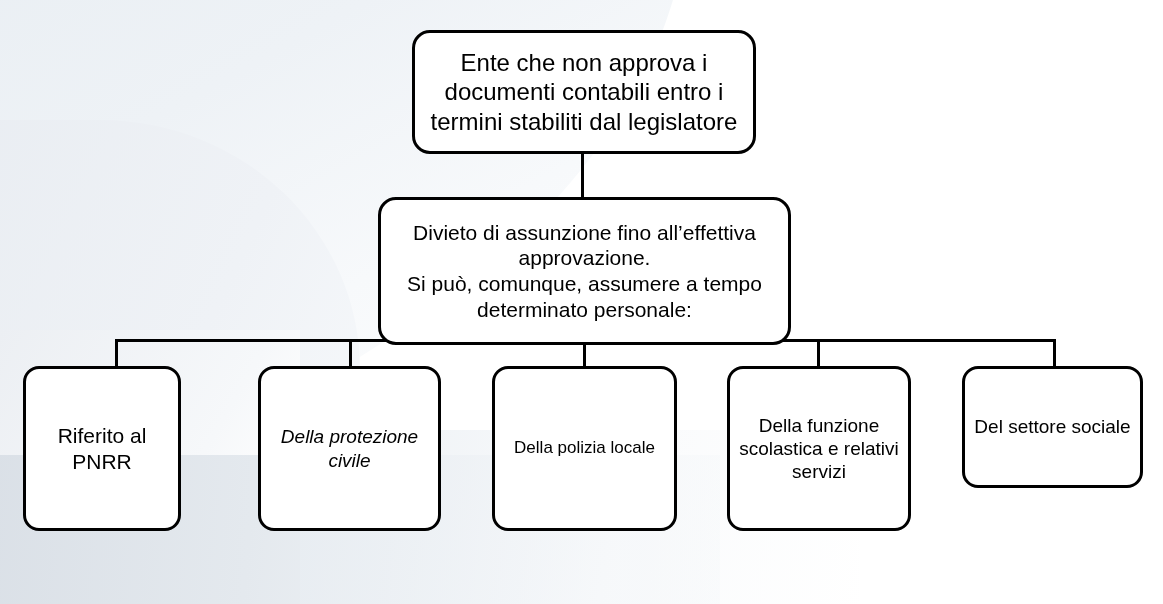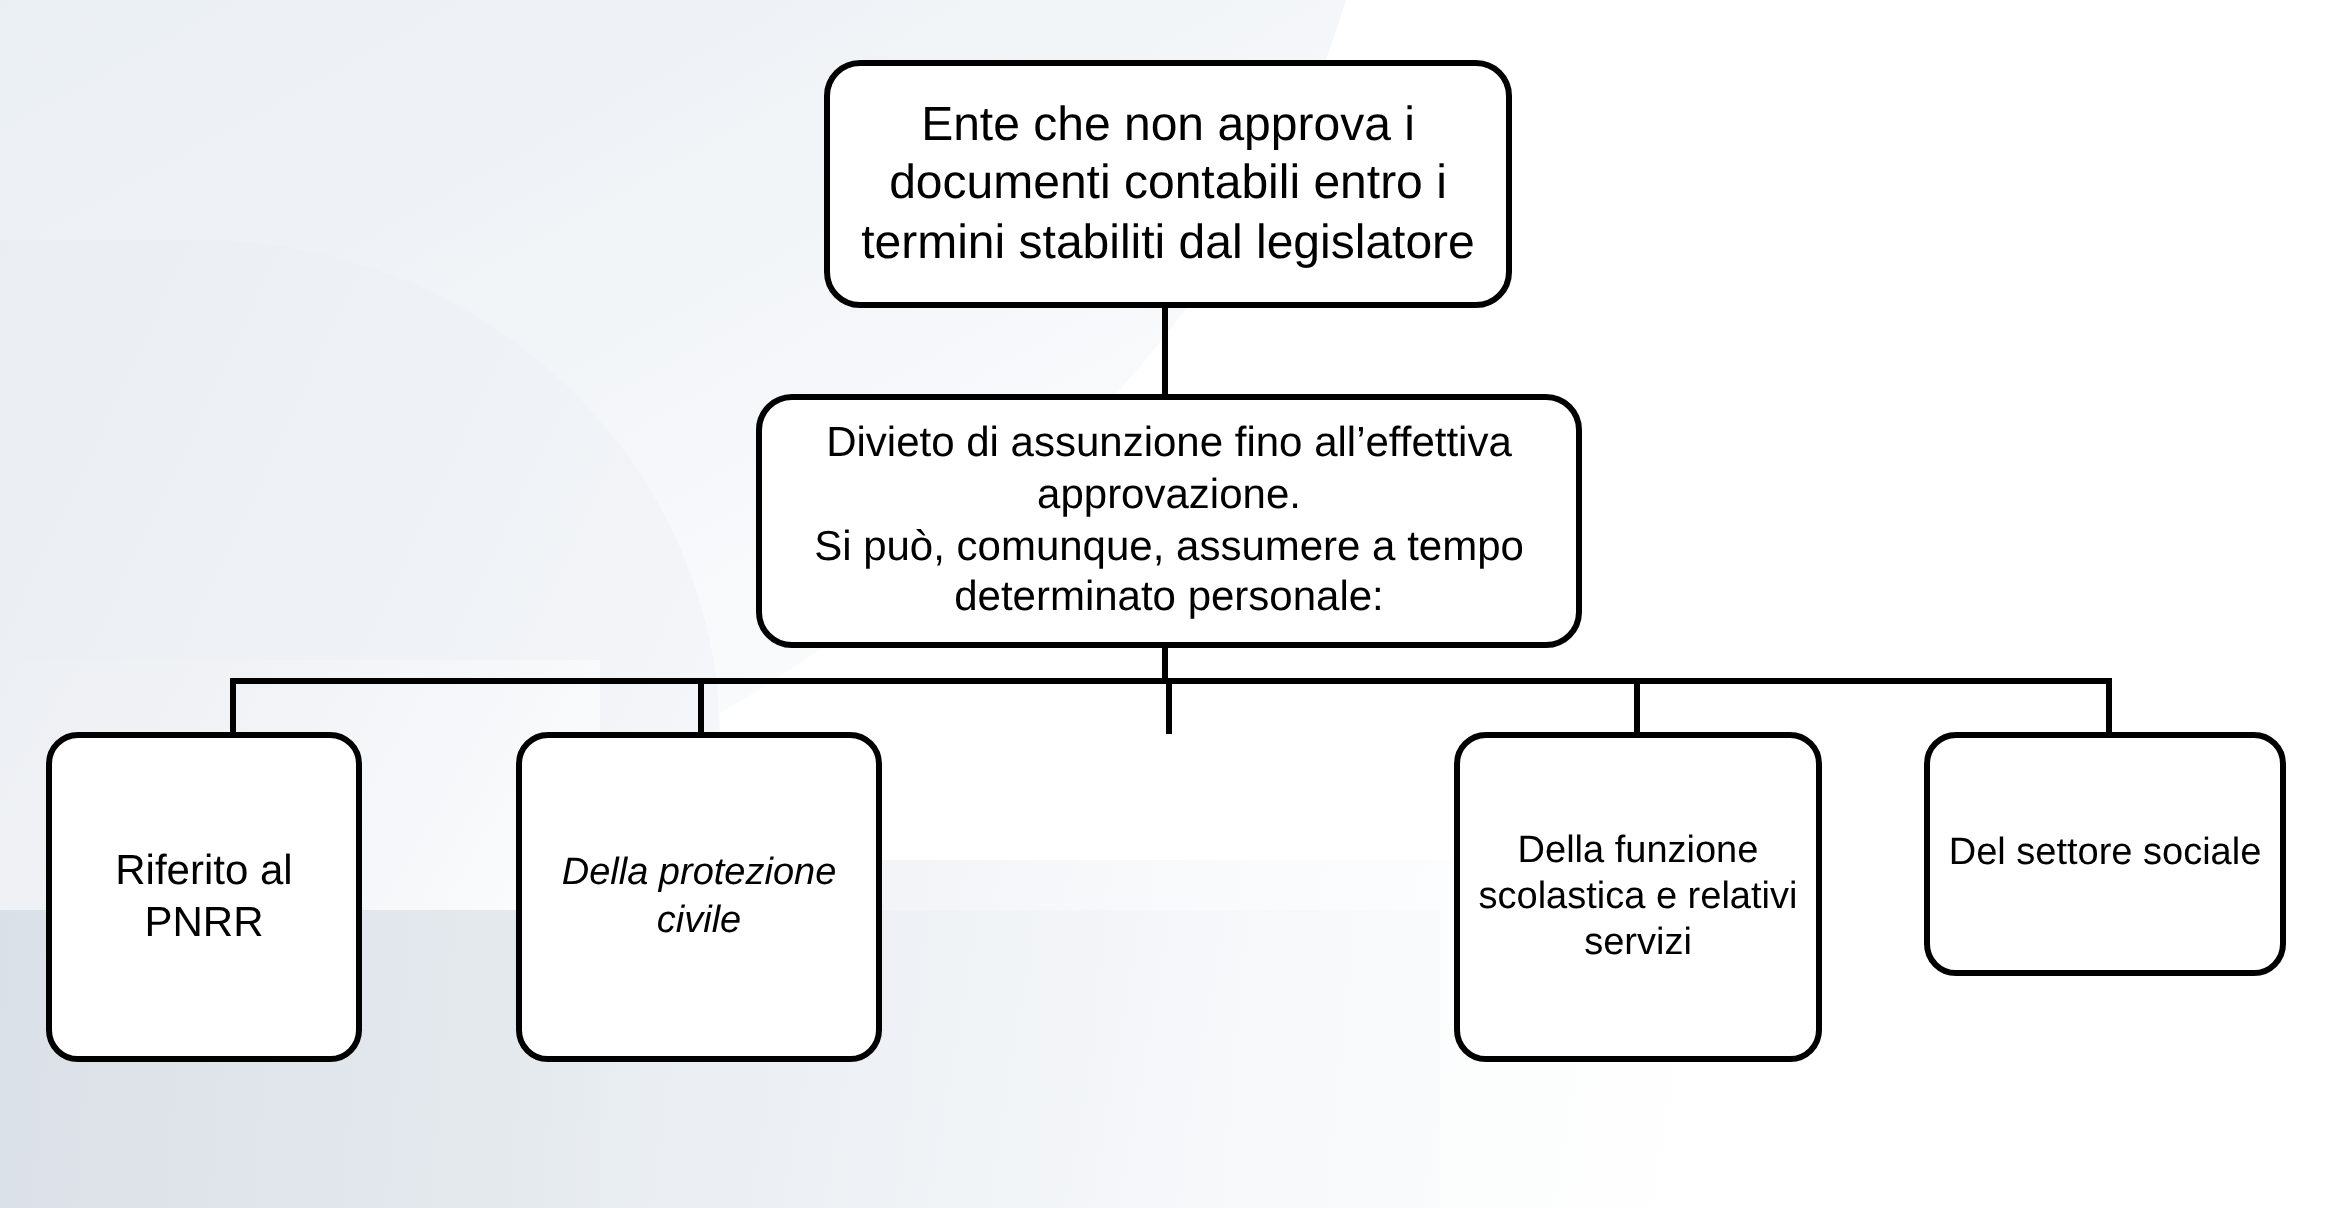--- a/index.html
+++ b/index.html
@@ -85,21 +85,21 @@
     color: #000000;
     line-height: 1.22;
   }
   .node p {
     margin: 0;
     padding: 0 6px;
   }
   .node p + p {
   }
   #node-root      { left: 412px; top: 30px;  width: 344px; height: 124px; font-size: 24px; border-radius: 18px; }
-  #node-divieto   { left: 378px; top: 197px; width: 413px; height: 127px; font-size: 21px; border-radius: 18px; }
+  #node-divieto   { left: 378px; top: 197px; width: 413px; height: 148px; font-size: 21px; border-radius: 18px; }
   #node-pnrr      { left: 23px;  top: 366px; width: 158px; height: 165px; font-size: 21px; }
   #node-protezione{ left: 258px; top: 366px; width: 183px; height: 165px; font-size: 19px; font-style: italic; }
   #node-polizia   { left: 492px; top: 366px; width: 185px; height: 165px; font-size: 17px; }
   #node-scolastica{ left: 727px; top: 366px; width: 184px; height: 165px; font-size: 19px; }
   #node-sociale   { left: 962px; top: 366px; width: 181px; height: 122px; font-size: 19px; }
 </style>
 </head>
 <body>
 
 <div id="canvas">
@@ -132,20 +132,23 @@
   </div>
 
   <div class="node" id="node-pnrr">
     <p>Riferito al PNRR</p>
   </div>
 
   <div class="node" id="node-protezione">
     <p>Della protezione civile</p>
   </div>
 
+  <div class="node" id="node-polizia">
+    <p>Della polizia locale</p>
+  </div>
 
   <div class="node" id="node-scolastica">
     <p>Della funzione scolastica e relativi servizi</p>
   </div>
 
   <div class="node" id="node-sociale">
     <p>Del settore sociale</p>
   </div>
 
 </div>

